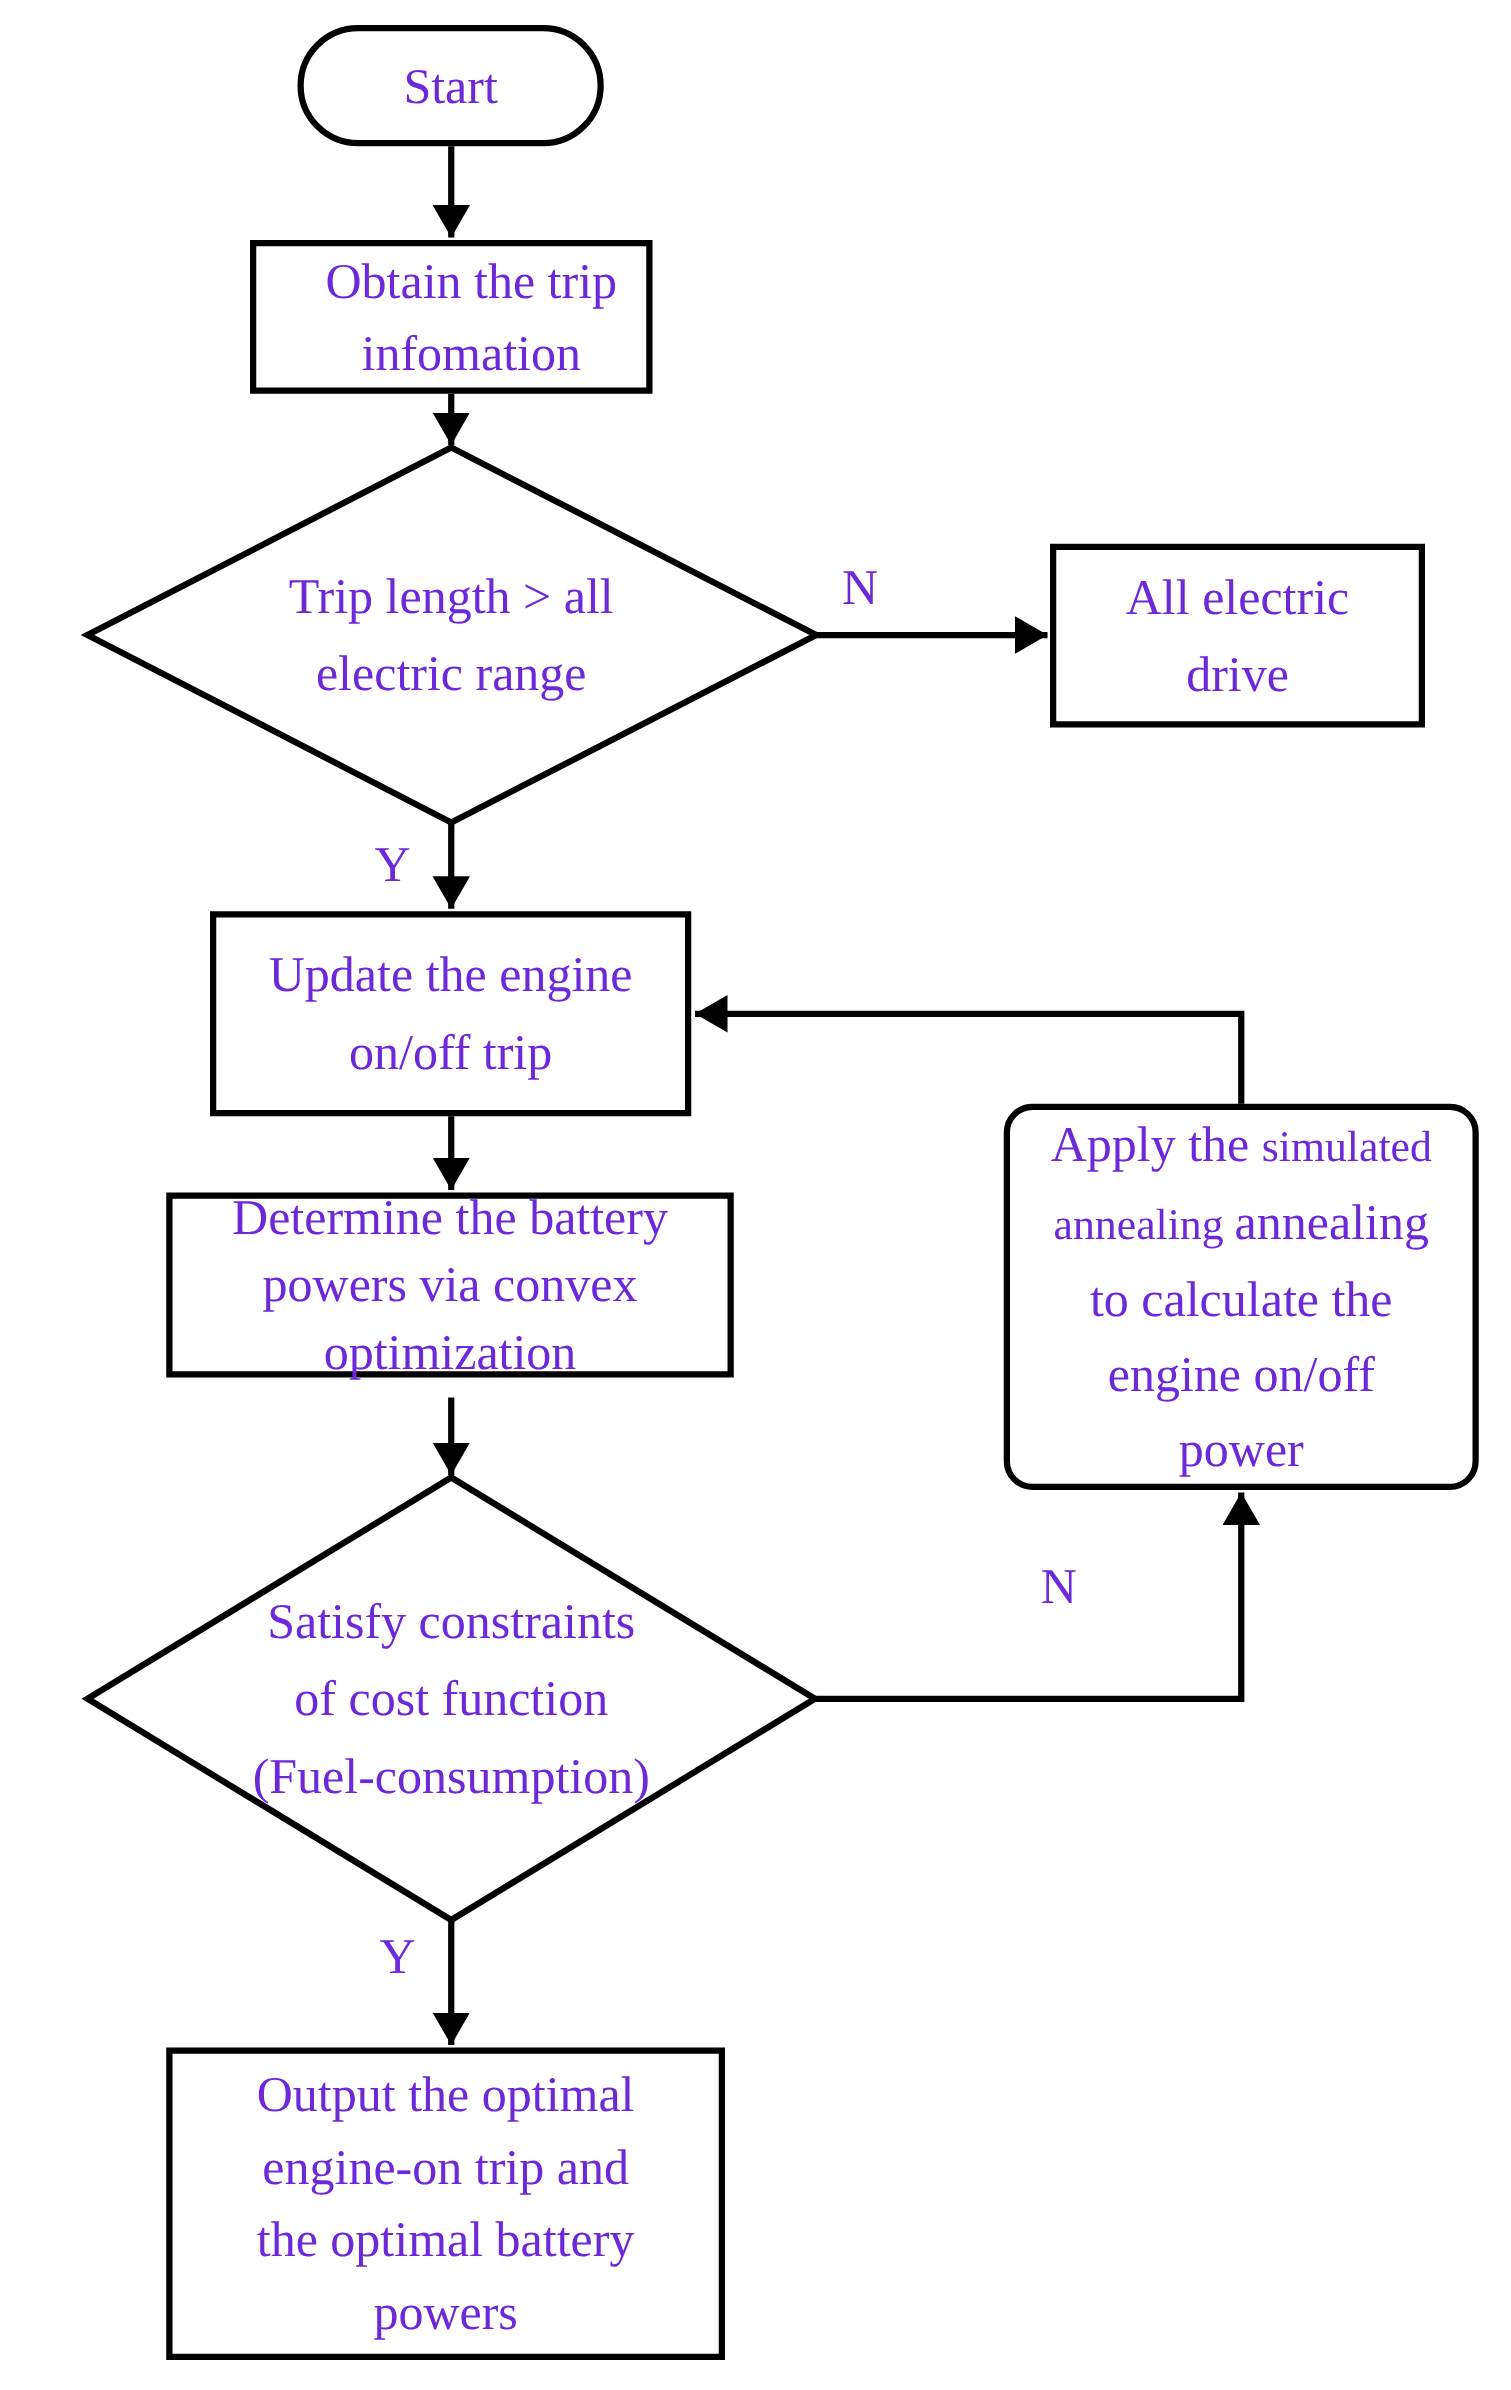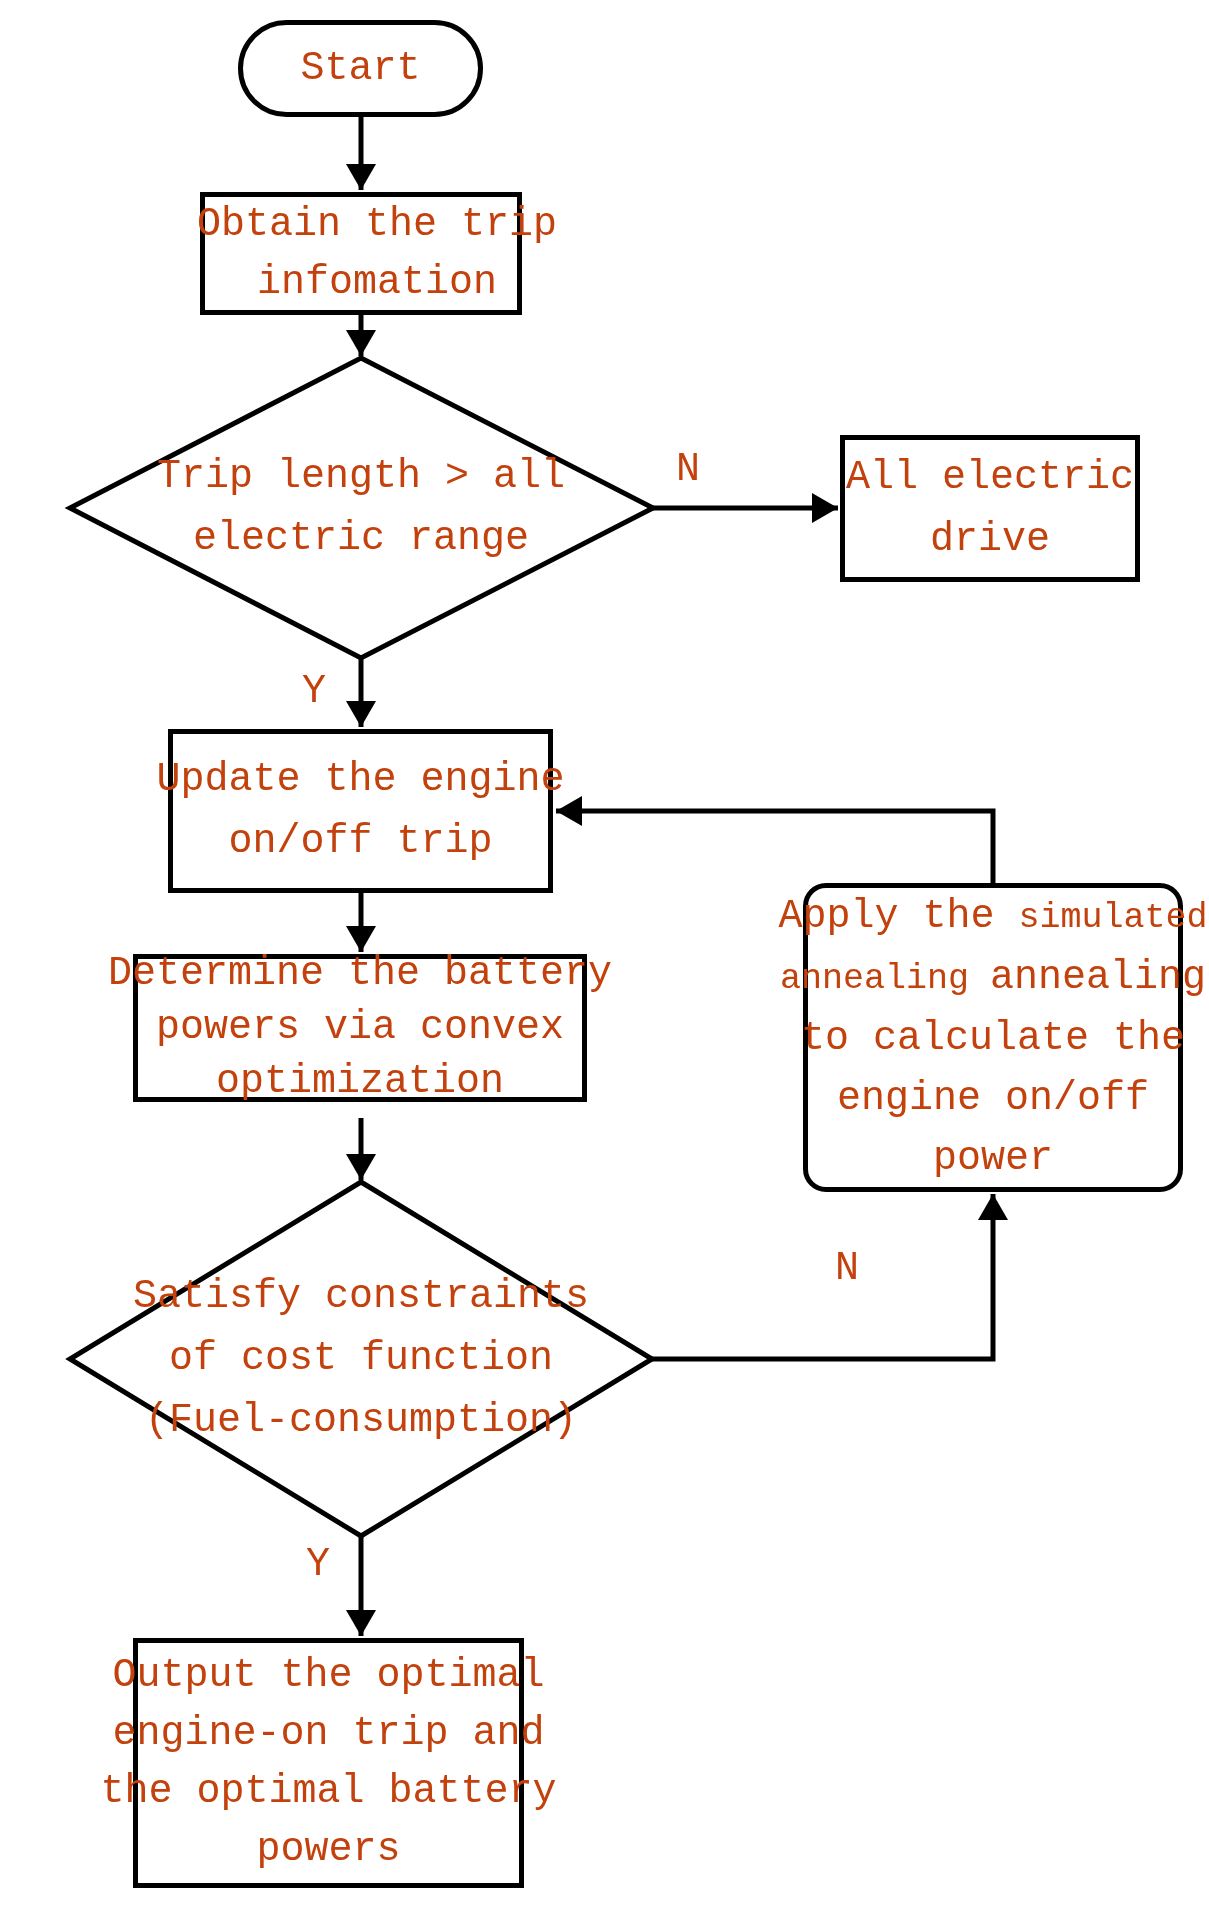--- a/index.html
+++ b/index.html
@@ -1,22 +1,22 @@
 <!DOCTYPE html>
 <html><head>
 <meta charset="utf-8">
 <style>
   html, body { margin: 0; padding: 0; background: #ffffff; }
   #canvas {
     position: relative;
     width: 1209px;
     height: 1912px;
     background: #ffffff;
-    font-family: Liberation Mono, monospace;
-    color: #c2410c;
+    font-family: Liberation Serif, serif;
+    color: #6d28d9;
     overflow: hidden;
   }
   #connector-layer {
     position: absolute;
     left: 0; top: 0;
     width: 1209px; height: 1912px;
   }
   .node {
     position: absolute;
     box-sizing: border-box;
@@ -115,21 +115,21 @@
       <span>Apply the </span><span class="small-seg">simulated</span>
     </div>
     <div class="txt-line">
       <span class="small-seg">annealing </span><span>annealing</span>
     </div>
     <div class="txt-line">to calculate the</div>
     <div class="txt-line">engine on/off</div>
     <div class="txt-line">power</div>
   </div>
 
-  <div class="node boxed mid" style="left:133px; top:1638px; width:391px; height:250px;">
+  <div class="node boxed mid" style="left:133px; top:1638px; width:447px; height:250px;">
     <div class="txt-line">Output the optimal</div>
     <div class="txt-line">engine-on trip and</div>
     <div class="txt-line">the optimal battery</div>
     <div class="txt-line">powers</div>
   </div>
 
   <div class="edge-label" style="left:688px; top:470px;">N</div>
   <div class="edge-label" style="left:314px; top:692px;">Y</div>
   <div class="edge-label" style="left:847px; top:1269px;">N</div>
   <div class="edge-label" style="left:318px; top:1565px;">Y</div>

